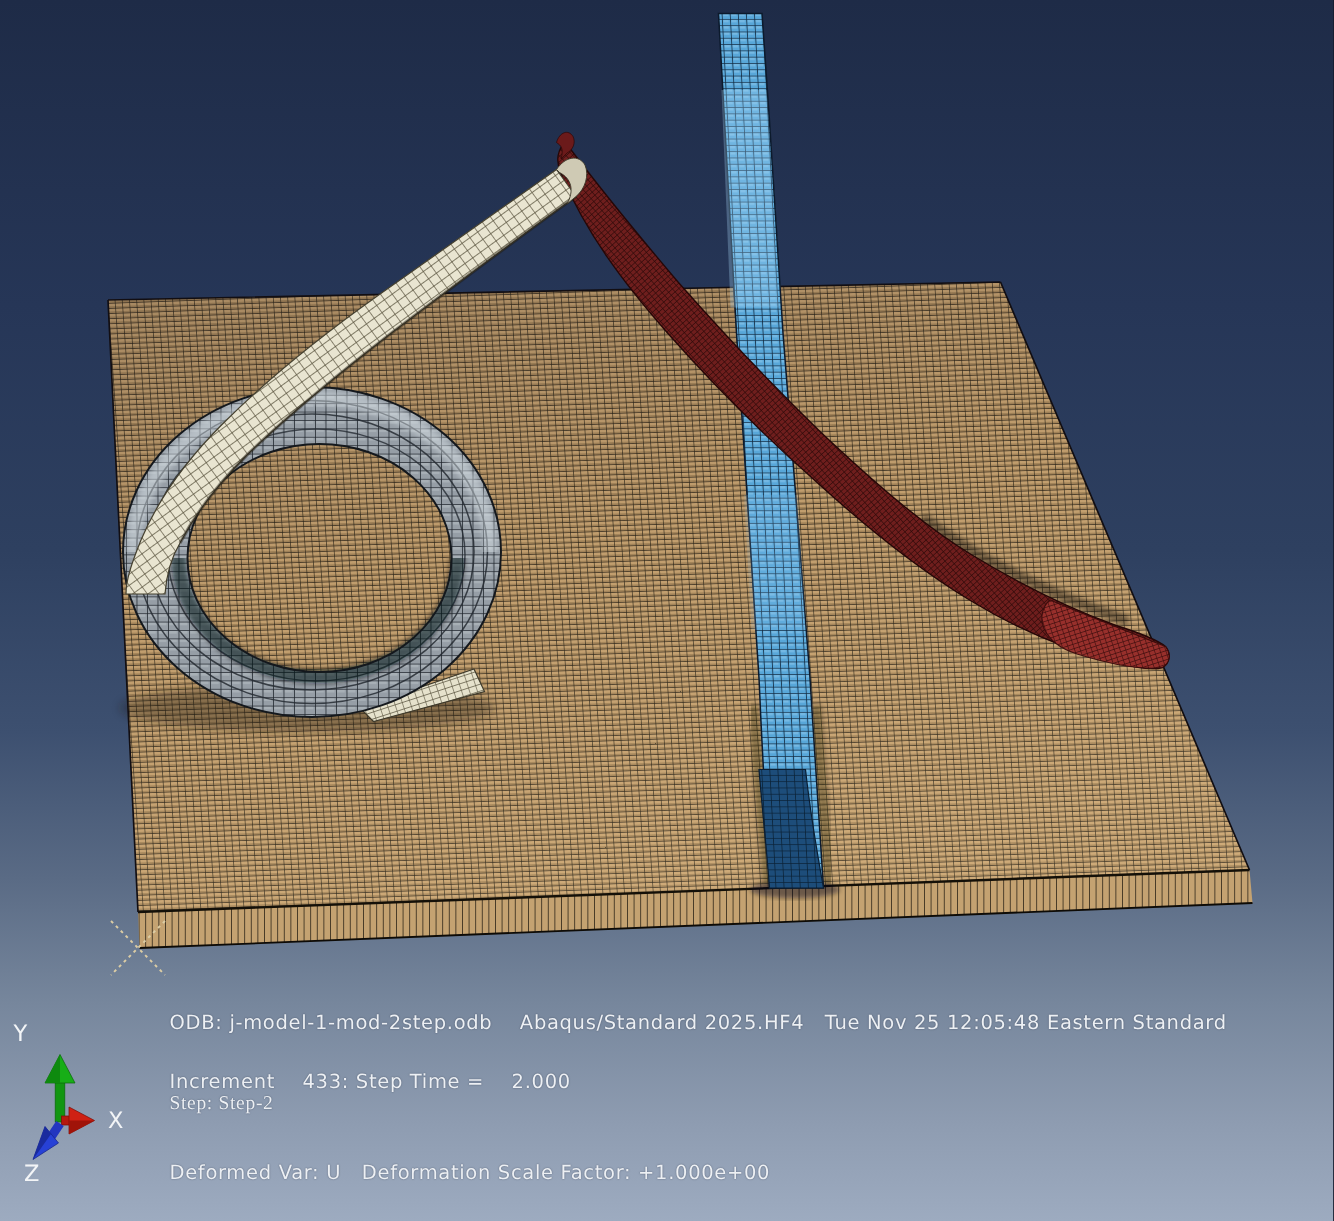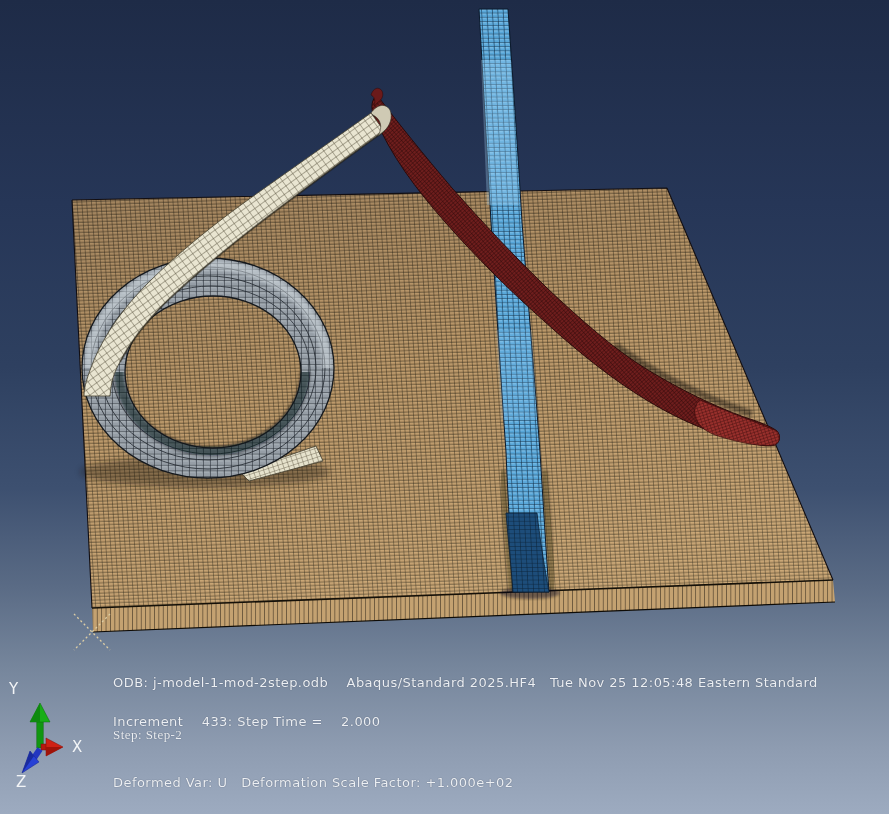--- a/index.html
+++ b/index.html
@@ -216,16 +216,16 @@
 </svg>
 
 <div class="axis-label axis-y">Y</div>
 <div class="axis-label axis-x">X</div>
 <div class="axis-label axis-z">Z</div>
 
 <div>
   <div class="vp-line line1">ODB: j-model-1-mod-2step.odb    Abaqus/Standard 2025.HF4   Tue Nov 25 12:05:48 Eastern Standard</div>
   <div class="vp-line line2">Step: Step-2</div>
   <div class="vp-line line3">Increment    433: Step Time =    2.000</div>
-  <div class="vp-line line4">Deformed Var: U   Deformation Scale Factor: +1.000e+02</div>
+  <div class="vp-line line4">Deformed Var: U   Deformation Scale Factor: +1.000e+00</div>
 </div>
 
 </div>
 
 </body></html>

